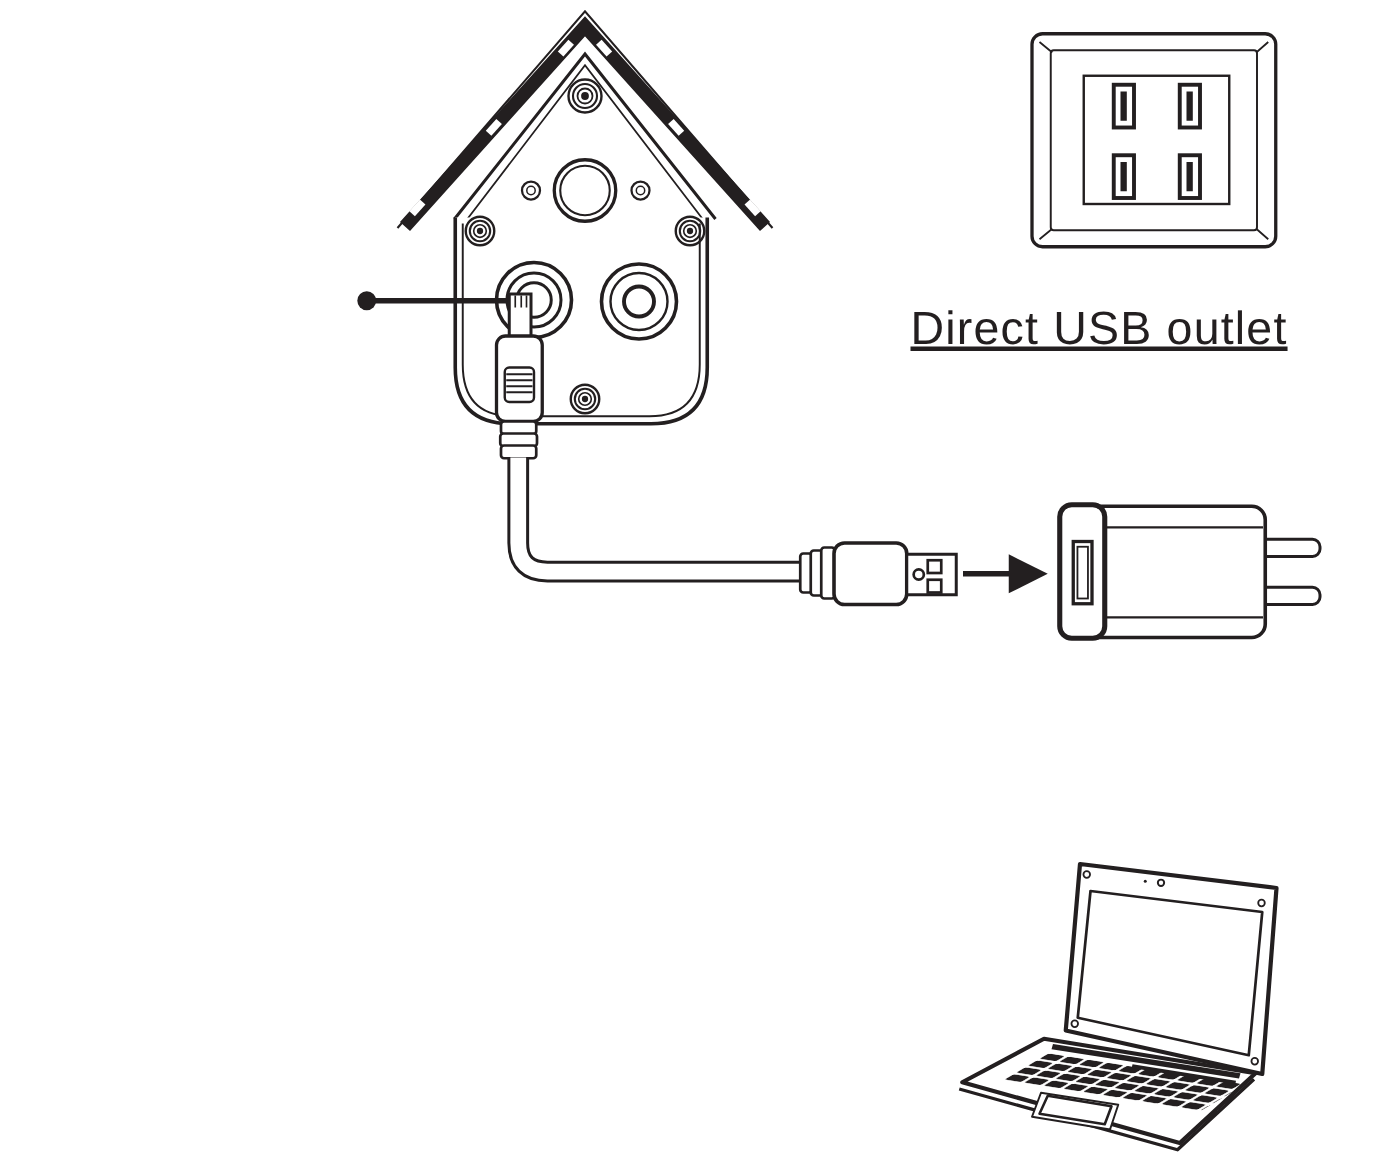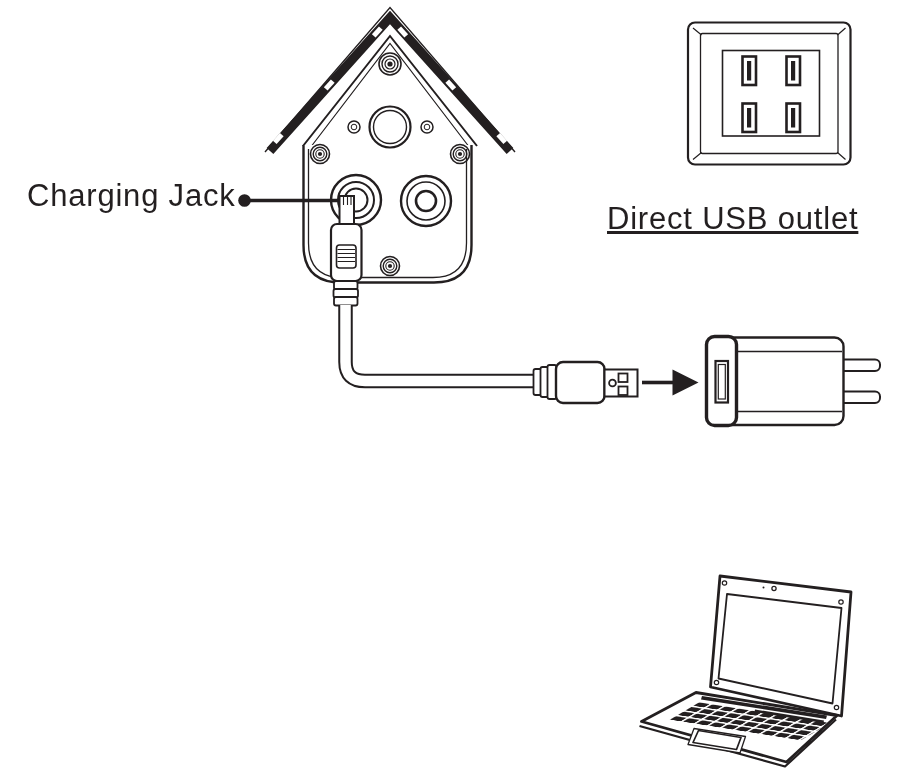--- a/index.html
+++ b/index.html
@@ -214,18 +214,17 @@
         <rect width="146" height="41" fill="url(#kbp)" stroke="none"></rect>
       </g>
 
       <polygon points="89,172.5 140.5,180.5 135,197 83,188.5" stroke-width="1.3" fill="#fff" stroke-linejoin="round"></polygon>
       <polygon points="93.5,174.5 136,181.5 131.5,193.5 88,186.5" stroke-width="1.7" fill="#fff" stroke-linejoin="round"></polygon>
 
       <path d="M217,174 L211,179.5 M206,184.5 L200,190" stroke-width="2"></path>
     </g>
   </svg>
 
-  <div class="diagram-label label-charging-jack">Charging Jack</div>
 
   <div class="diagram-label label-direct-usb-outlet">Direct USB outlet</div>
 
 
 </div>
 
 </body></html>

